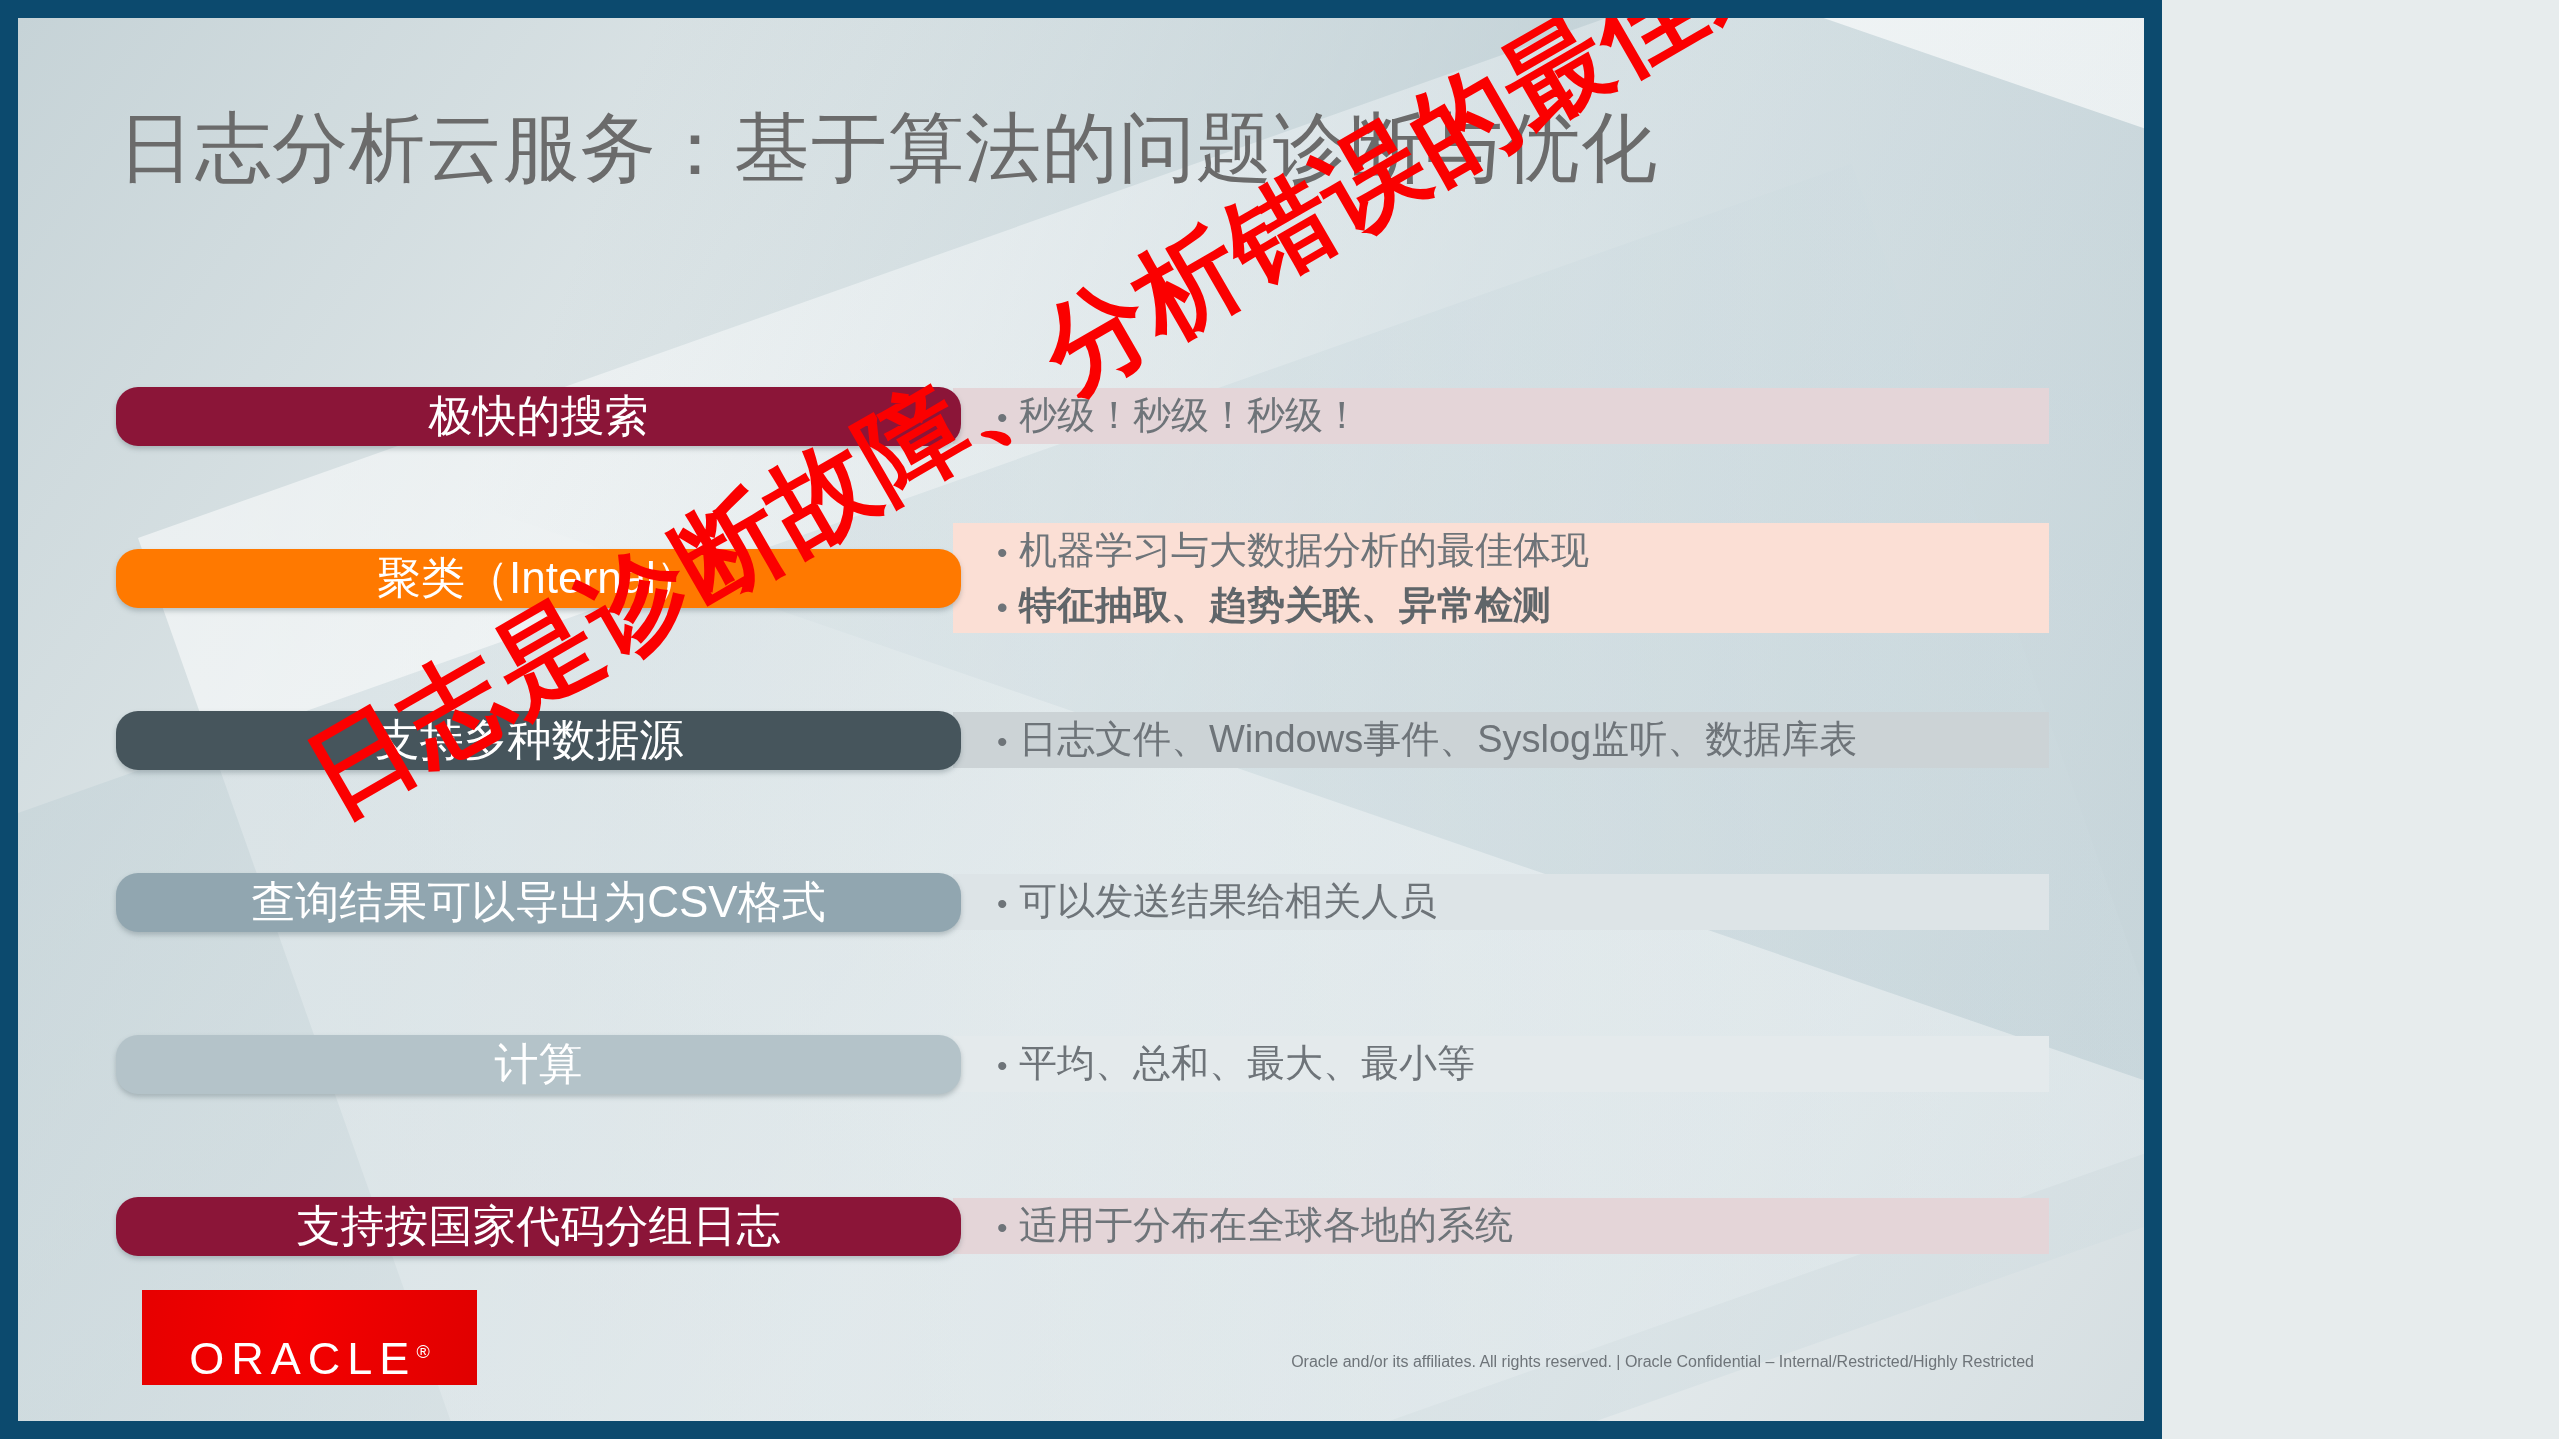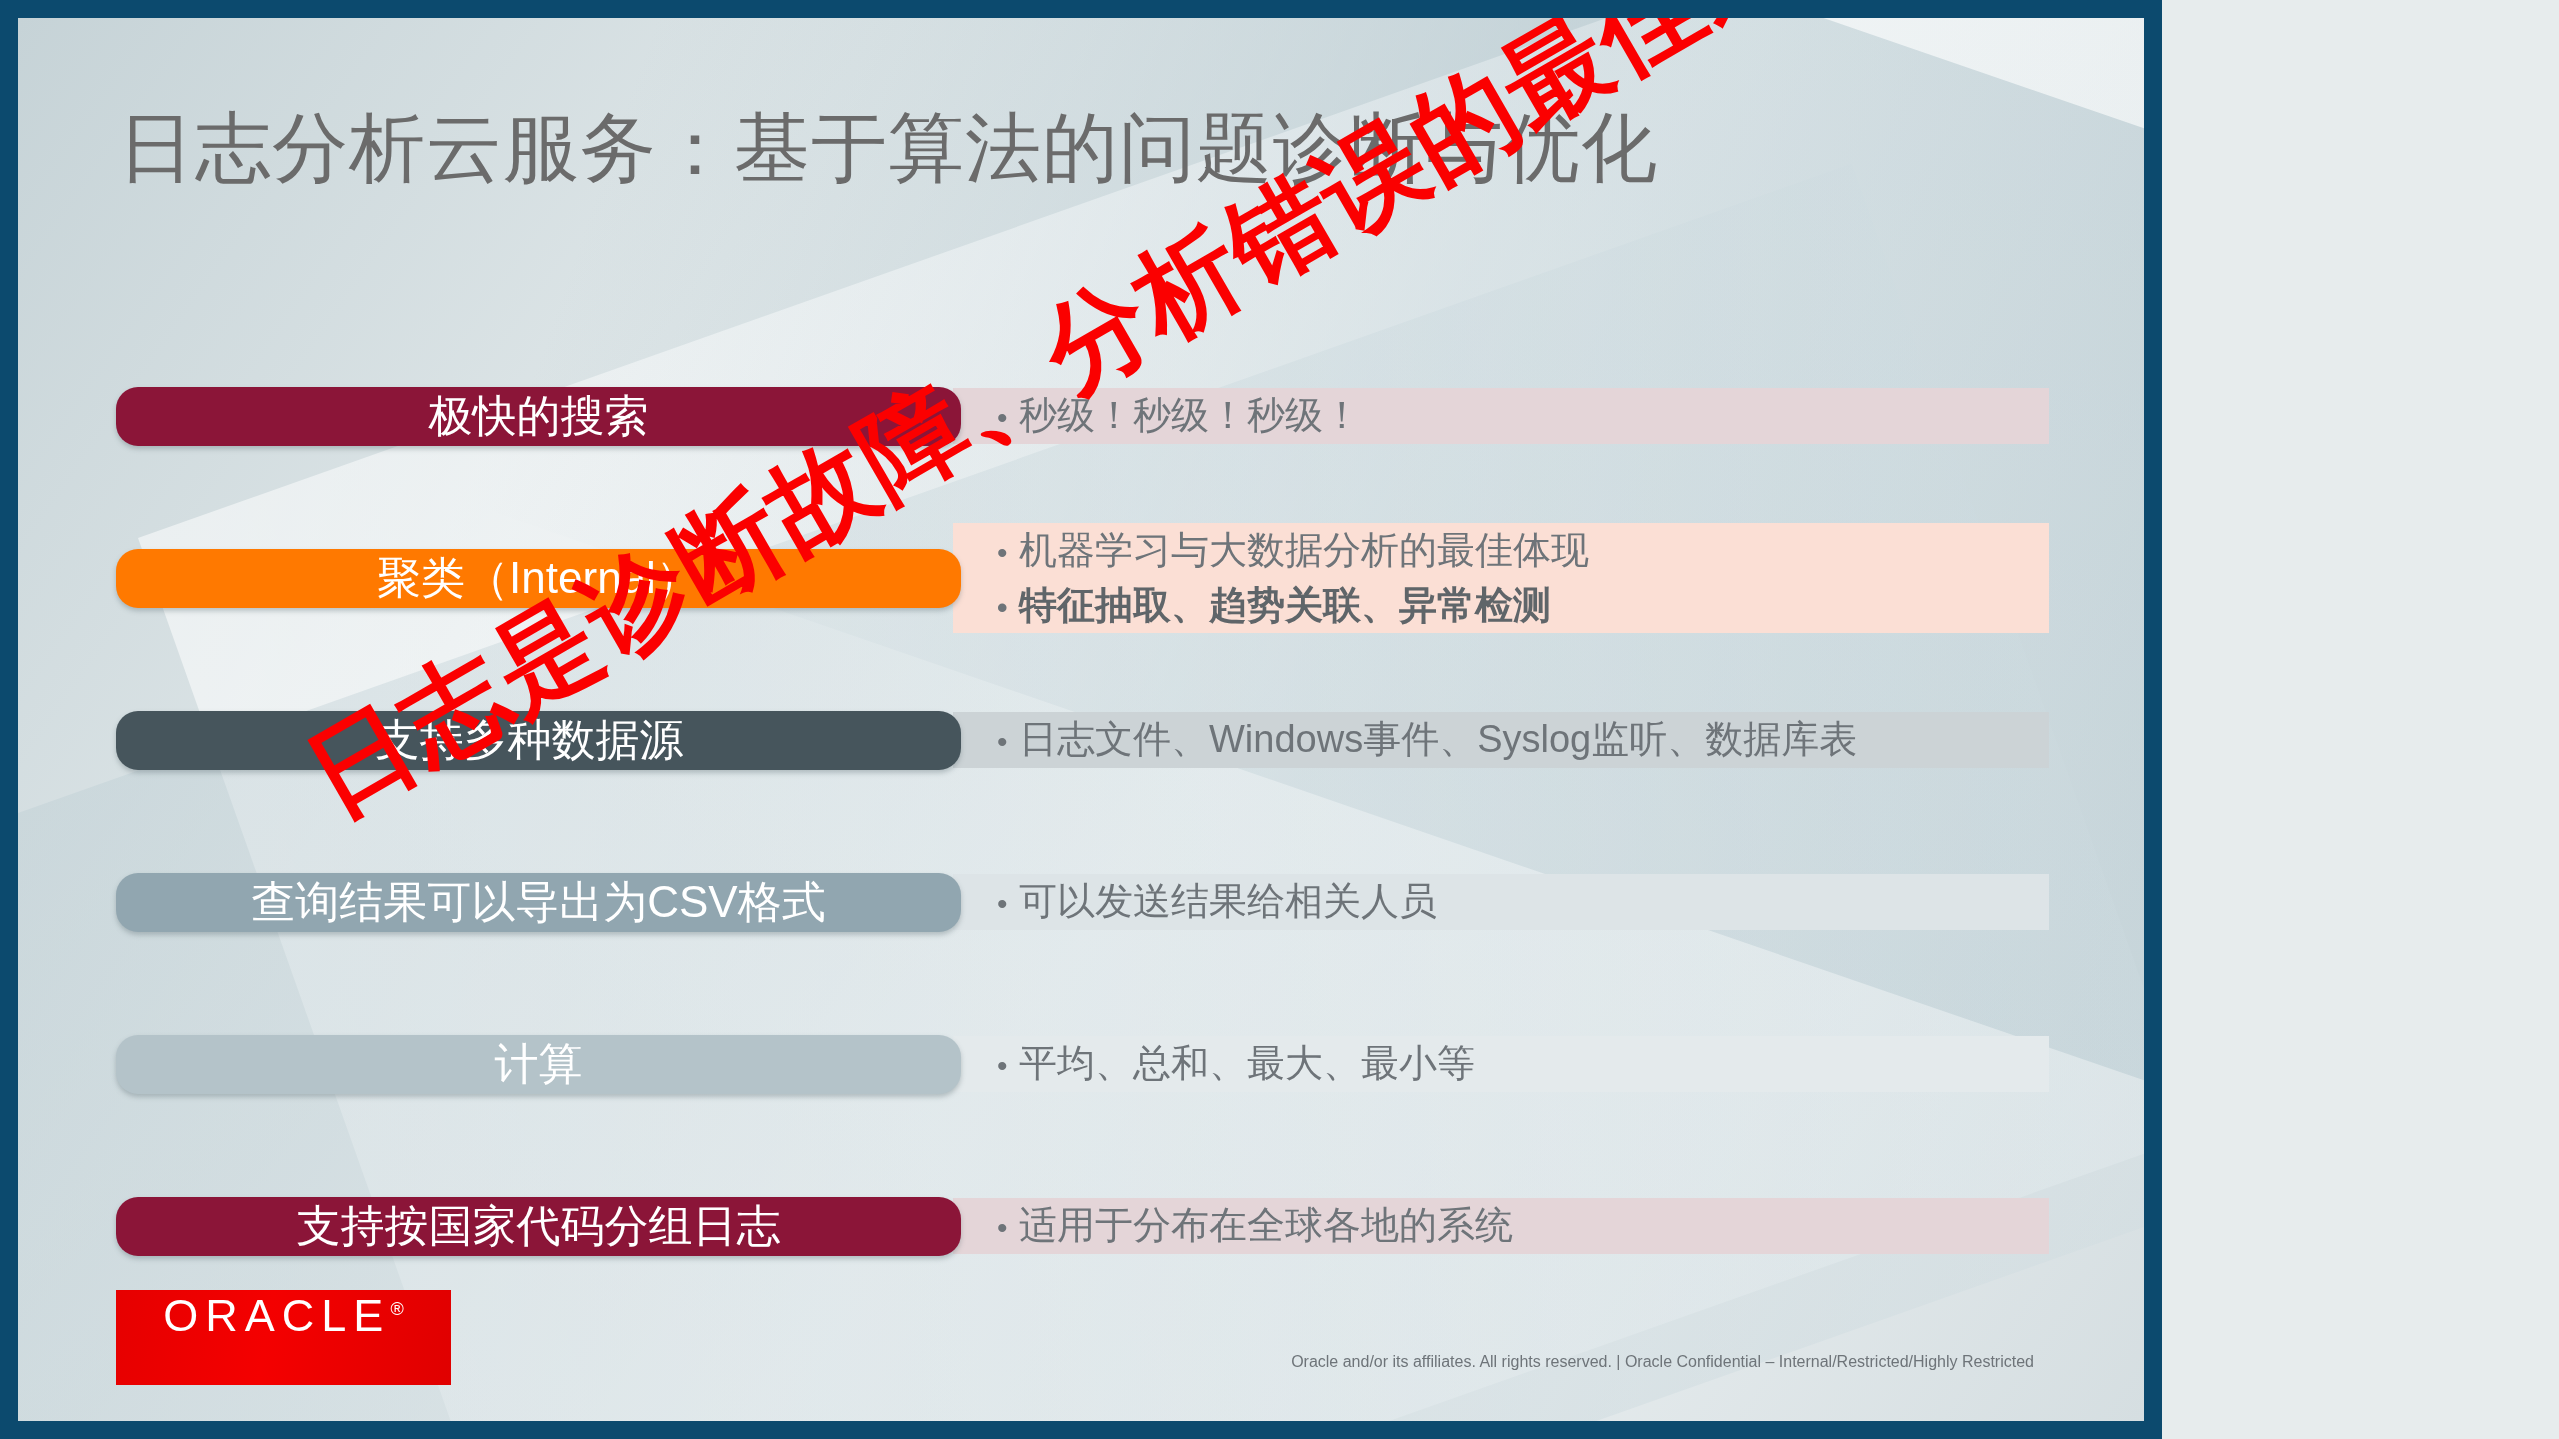--- a/index.html
+++ b/index.html
@@ -151,27 +151,27 @@
     font-weight: bold;
     white-space: nowrap;
     letter-spacing: 2px;
     z-index: 30;
     pointer-events: none;
   }
 
   
   .logo {
     position: absolute;
-    left: 98px;
+    left: 124px;
     bottom: 36px;
     width: 335px;
     height: 95px;
     background: linear-gradient(100deg, #e60000 0%, #f40000 45%, #e00000 100%);
     display: flex;
-    align-items: flex-start;
+    align-items: flex-end;
     justify-content: center;
     z-index: 25;
   }
   .logo-text {
     color: #ffffff;
     font-size: 45px;
     letter-spacing: 7px;
     font-weight: 400;
     position: relative;
   }

